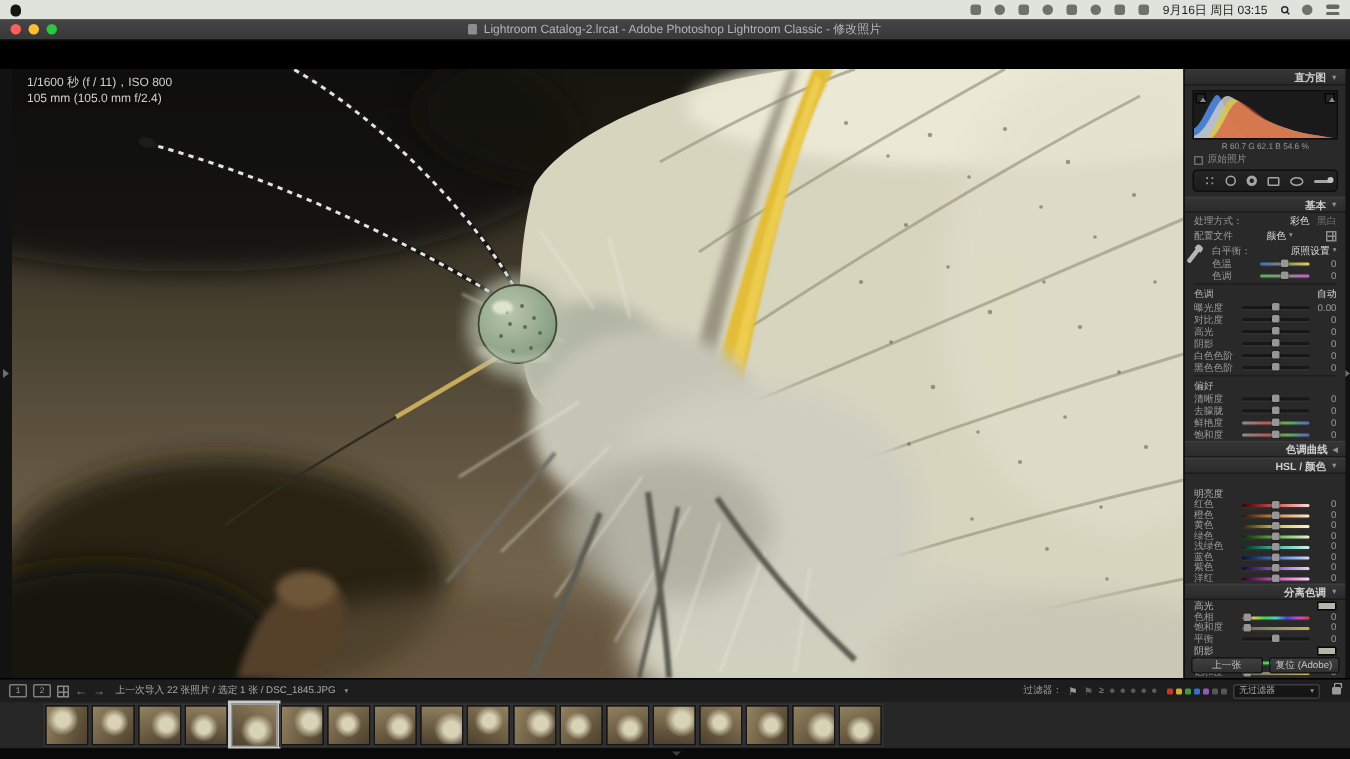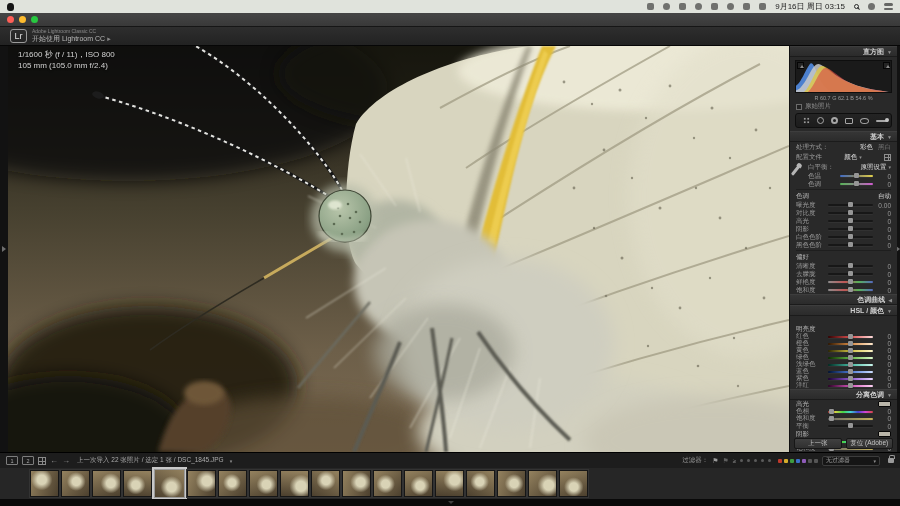--- a/index.html
+++ b/index.html
@@ -180,39 +180,23 @@
     <span class="mclock">9月16日 周日 03:15</span>
     <span class="search-g"></span>
     <span class="micon round"></span>
     <span class="cc-g"></span>
   </div>
 
   <div class="tbar">
     <span class="tl r"></span>
     <span class="tl y"></span>
     <span class="tl g"></span>
+    <span class="ttl"><span class="proxy"></span><span>Lightroom Catalog-2.lrcat - Adobe Photoshop Lightroom Classic - 修改照片</span></span>
   </div>
 
-  <div class="topbar">
-    <span class="lrlogo">Lr</span>
-    <span class="appcol">
-      <span class="appname">Adobe Lightroom Classic CC</span>
-      <span class="promo"><span>开始使用 Lightroom CC</span><span class="ar">▸</span></span>
-    </span>
-    <span class="modules">
-
-    <span class="module"></span>
-        <span class="module active"></span>
-        <span class="module"></span>
-        <span class="module"></span>
-        <span class="module"></span>
-        <span class="module"></span>
-        <span class="module"></span>
-      </span>
-  </div>
 
   <div class="photo">
     <svg viewBox="0 0 781 406" preserveAspectRatio="none">
       <defs>
         <linearGradient id="bgG" x1="0" y1="0" x2="0" y2="1">
           <stop offset="0" stop-color="#191711"></stop>
             <stop offset="0.4" stop-color="#46402f"></stop>
           <stop offset="0.75" stop-color="#6d5f49"></stop>
             <stop offset="1" stop-color="#7b6a52"></stop>
         </linearGradient>

